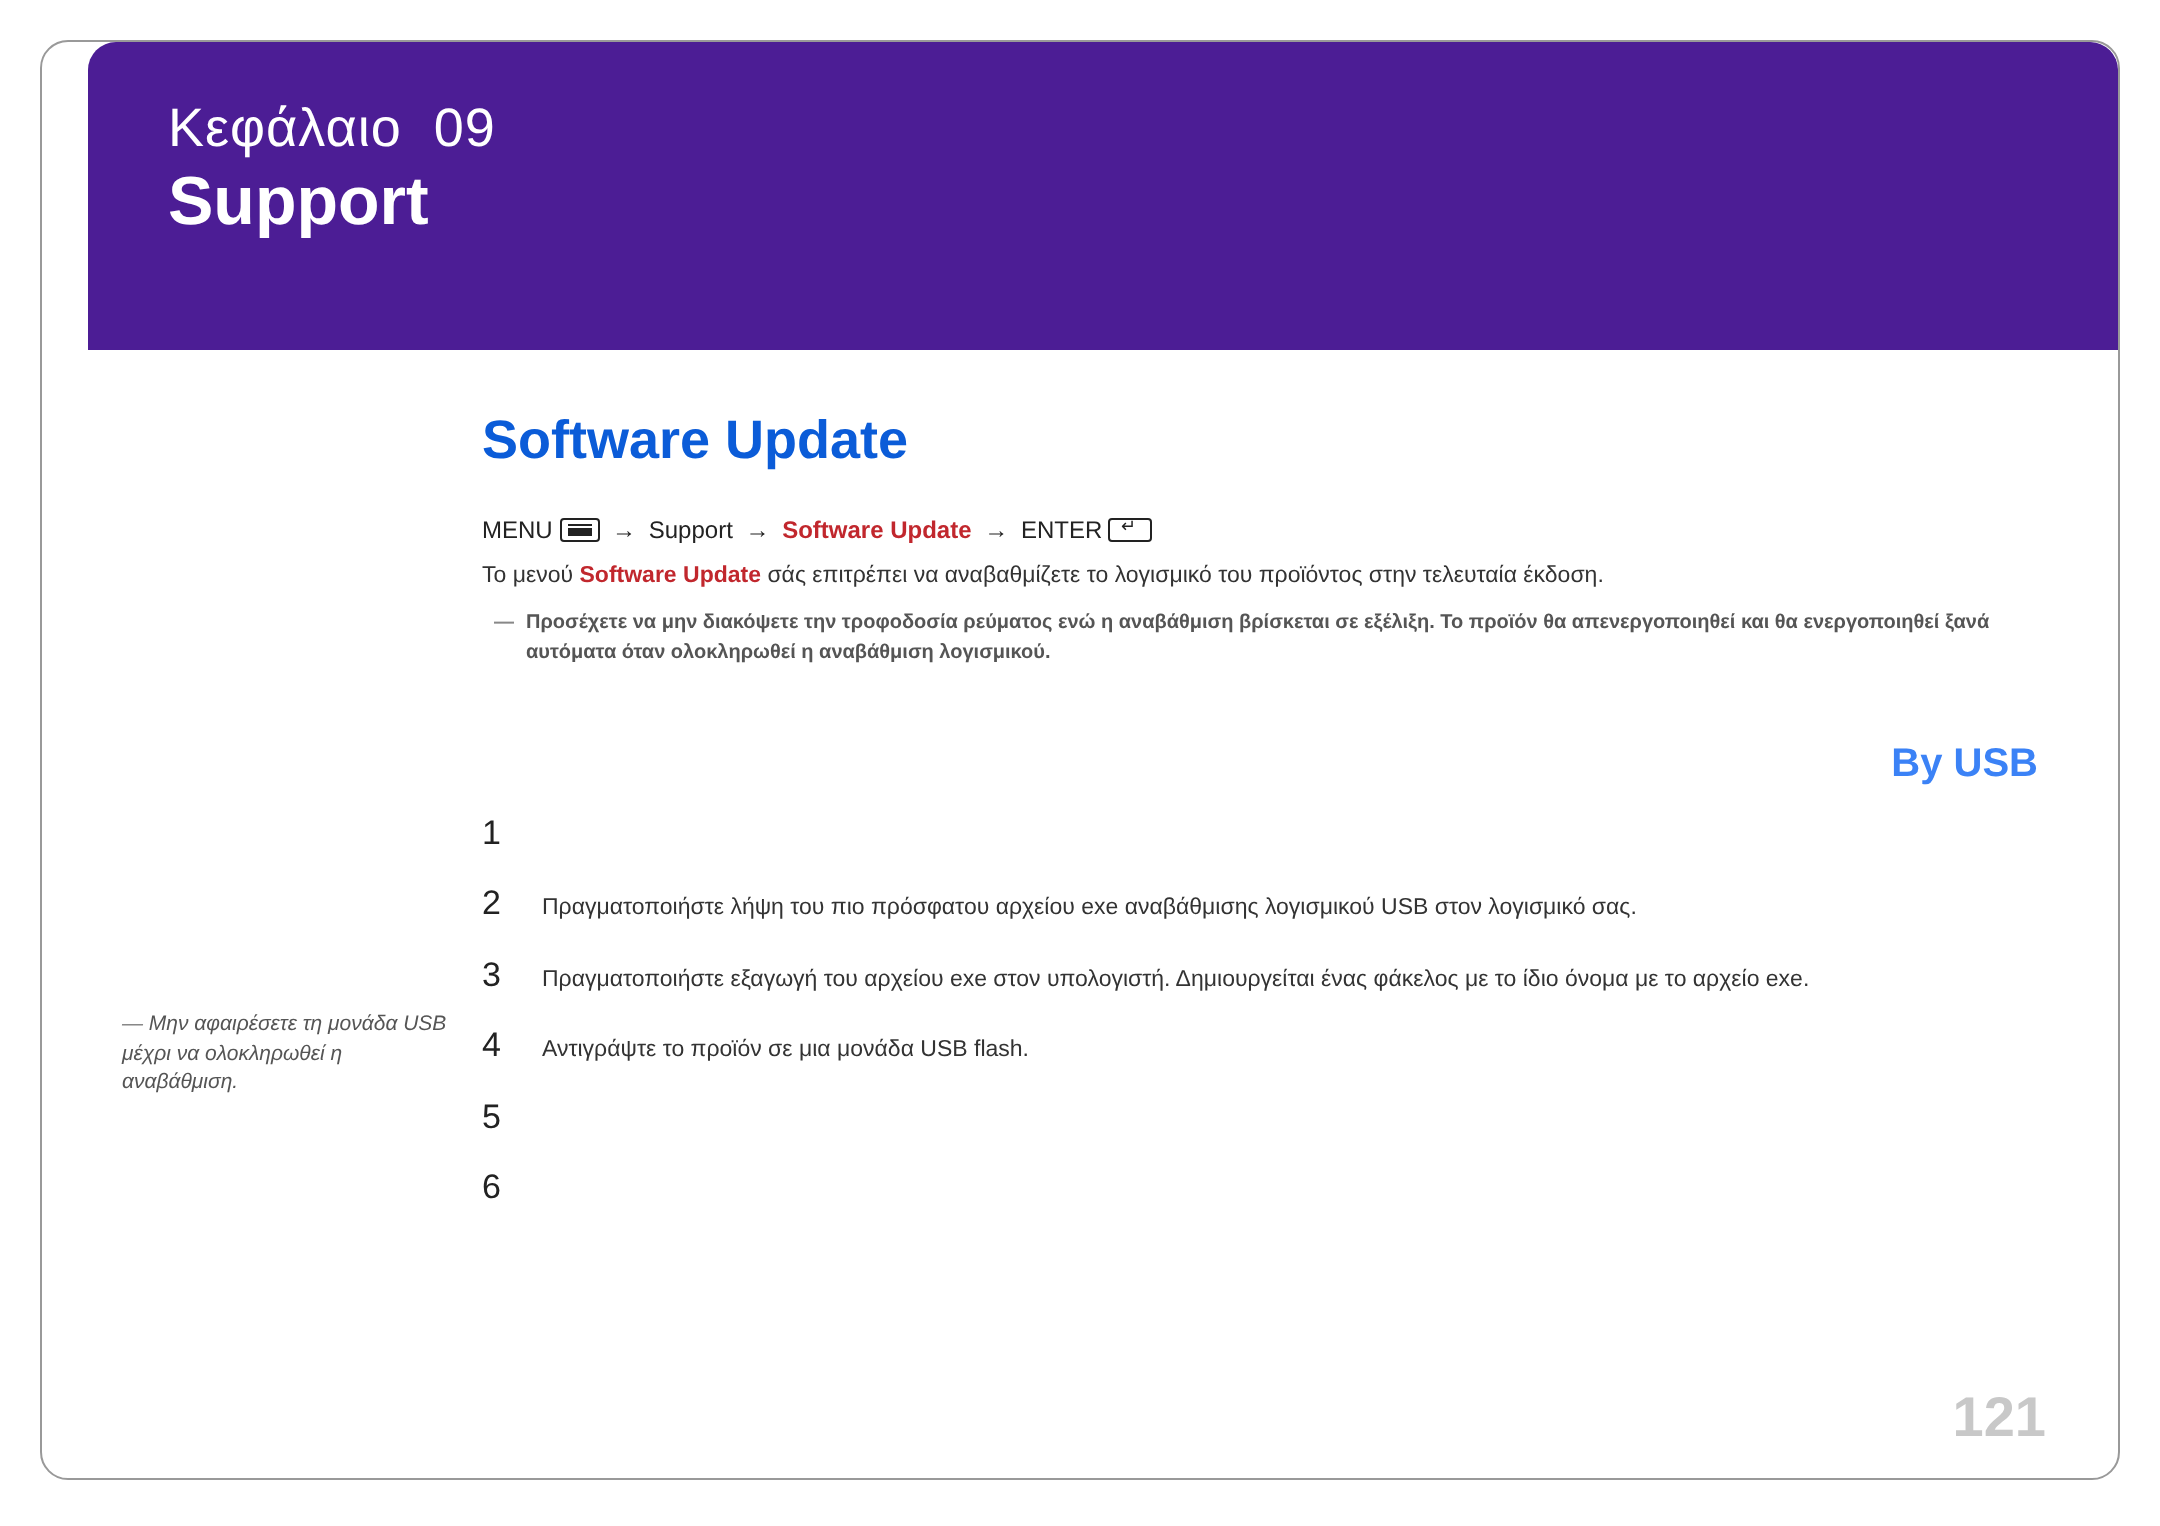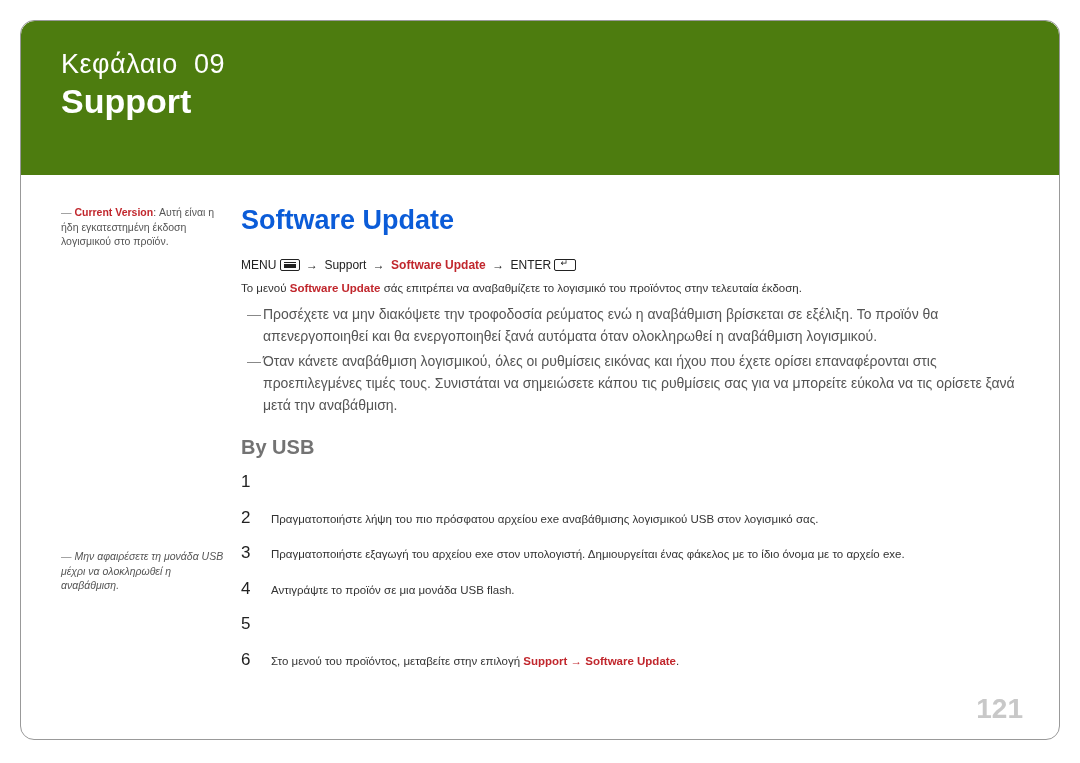--- a/index.html
+++ b/index.html
@@ -15,24 +15,25 @@
   .page {
     margin: 20px;
     border: 1px solid #999;
     border-radius: 14px;
     height: 720px;
     box-sizing: border-box;
     position: relative;
     overflow: hidden;
   }
   .header {
-    background: #4d7c0f;
+    background: #4c1d95;
     padding: 28px 40px 54px 40px;
     border-top-left-radius: 14px;
     border-top-right-radius: 14px;
+    margin-left: 23px;
   }
   .chapter {
     color: #fff;
     font-size: 27px;
     font-weight: 400;
     letter-spacing: 0.5px;
   }
   .support-title {
     color: #fff;
     font-size: 34px;
@@ -72,40 +73,42 @@
   .menu-path .red { color: #c1272d; font-weight: 700; }
   .arrow { font-weight: 700; padding: 0 3px; }
   .body-text {
     font-size: 11.5px;
     color: #333;
     line-height: 1.55;
     margin-bottom: 6px;
   }
   .body-text .red { color: #c1272d; font-weight: 700; }
   .dash-list {
-    font-size: 14px;
+    font-size: 10px;
     color: #555;
     line-height: 1.55;
     margin-bottom: 4px;
     padding-left: 22px;
     position: relative;
+    font-weight: bold;
   }
   .dash-list::before {
     content: "―";
     position: absolute;
     left: 6px;
     top: 0;
     color: #888;
   }
   .h2 {
-    color: #737373;
+    color: #3b82f6;
     font-size: 20px;
     font-weight: 700;
-    margin-top: 20px;
+    margin-top: 36px;
     margin-bottom: 10px;
+    text-align: right;
   }
   .step {
     display: flex;
     align-items: baseline;
     font-size: 11.5px;
     color: #333;
     margin-bottom: 10px;
     line-height: 1.5;
   }
   .step .num {
@@ -169,23 +172,20 @@
   <div class="header">
     <div class="chapter">
       <span>Κεφάλαιο</span>&nbsp;&nbsp;<span>09</span>
     </div>
     <div class="support-title">Support</div>
   </div>
 
   <div class="content">
 
     <div class="sidebar">
-      <div class="note">
-        <span style="color:#888;">― </span><span class="red-inline">Current Version</span><span>: Αυτή είναι η ήδη εγκατεστημένη έκδοση λογισμικού στο προϊόν.</span>
-      </div>
       <div class="side-note2">
         <span style="color:#888;">― </span><span>Μην αφαιρέσετε τη μονάδα USB μέχρι να ολοκληρωθεί η αναβάθμιση.</span>
       </div>
     </div>
 
     <div class="main">
       <div class="h1">Software Update</div>
 
       <div class="menu-path">
         <span class="bold">MENU</span>
@@ -197,21 +197,20 @@
         <span class="arrow">→</span>
         <span class="bold">ENTER</span>
         <span class="icon-box enter"></span>
       </div>
 
       <div class="body-text">
         <span>Το μενού </span><span class="red">Software Update</span><span> σάς επιτρέπει να αναβαθμίζετε το λογισμικό του προϊόντος στην τελευταία έκδοση.</span>
       </div>
 
       <div class="dash-list">Προσέχετε να μην διακόψετε την τροφοδοσία ρεύματος ενώ η αναβάθμιση βρίσκεται σε εξέλιξη. Το προϊόν θα απενεργοποιηθεί και θα ενεργοποιηθεί ξανά αυτόματα όταν ολοκληρωθεί η αναβάθμιση λογισμικού.</div>
-      <div class="dash-list">Όταν κάνετε αναβάθμιση λογισμικού, όλες οι ρυθμίσεις εικόνας και ήχου που έχετε ορίσει επαναφέρονται στις προεπιλεγμένες τιμές τους. Συνιστάται να σημειώσετε κάπου τις ρυθμίσεις σας για να μπορείτε εύκολα να τις ορίσετε ξανά μετά την αναβάθμιση.</div>
 
       <div class="h2">By USB</div>
 
       <div class="step">
         <span class="num">1</span>
       </div>
       <div class="step">
         <span class="num">2</span>
         <span>Πραγματοποιήστε λήψη του πιο πρόσφατου αρχείου exe αναβάθμισης λογισμικού USB στον λογισμικό σας.</span>
       </div>
@@ -221,22 +220,19 @@
       </div>
       <div class="step">
         <span class="num">4</span>
         <span>Αντιγράψτε το προϊόν σε μια μονάδα USB flash.</span>
       </div>
       <div class="step">
         <span class="num">5</span>
       </div>
       <div class="step">
         <span class="num">6</span>
-        <span>
-          <span>Στο μενού του προϊόντος, μεταβείτε στην επιλογή </span><span class="red">Support</span><span class="red"> → </span><span class="red">Software Update</span><span>.</span>
-        </span>
       </div>
 
     </div>
   </div>
 
   <div class="page-num">121</div>
 </div>
 
 </body></html>

